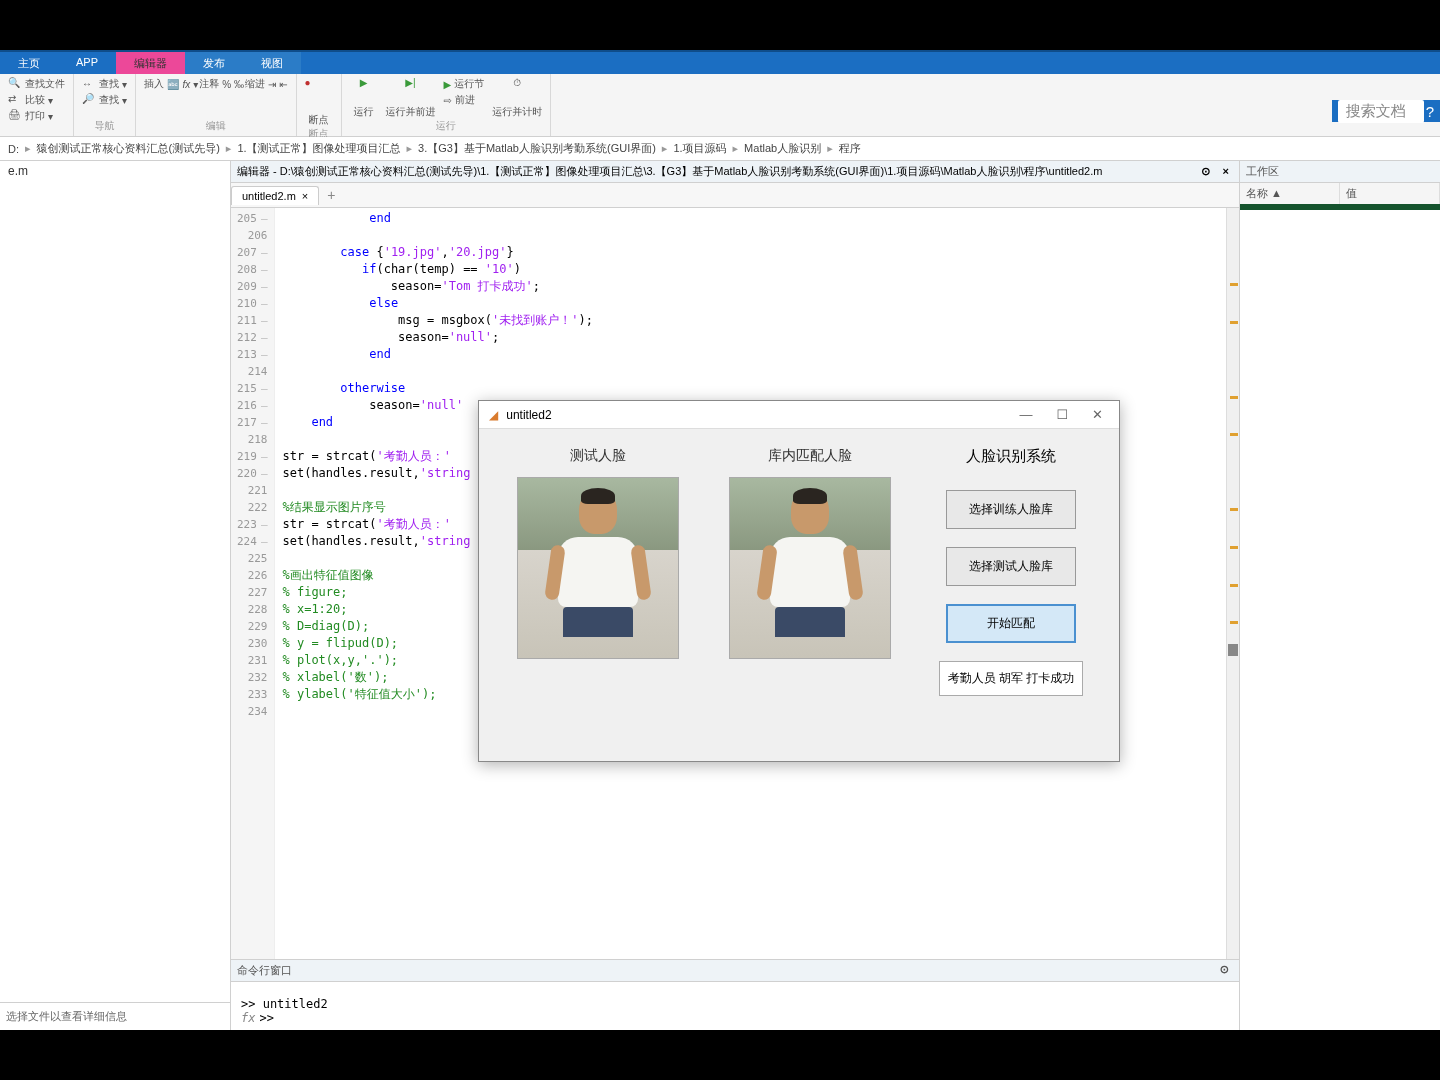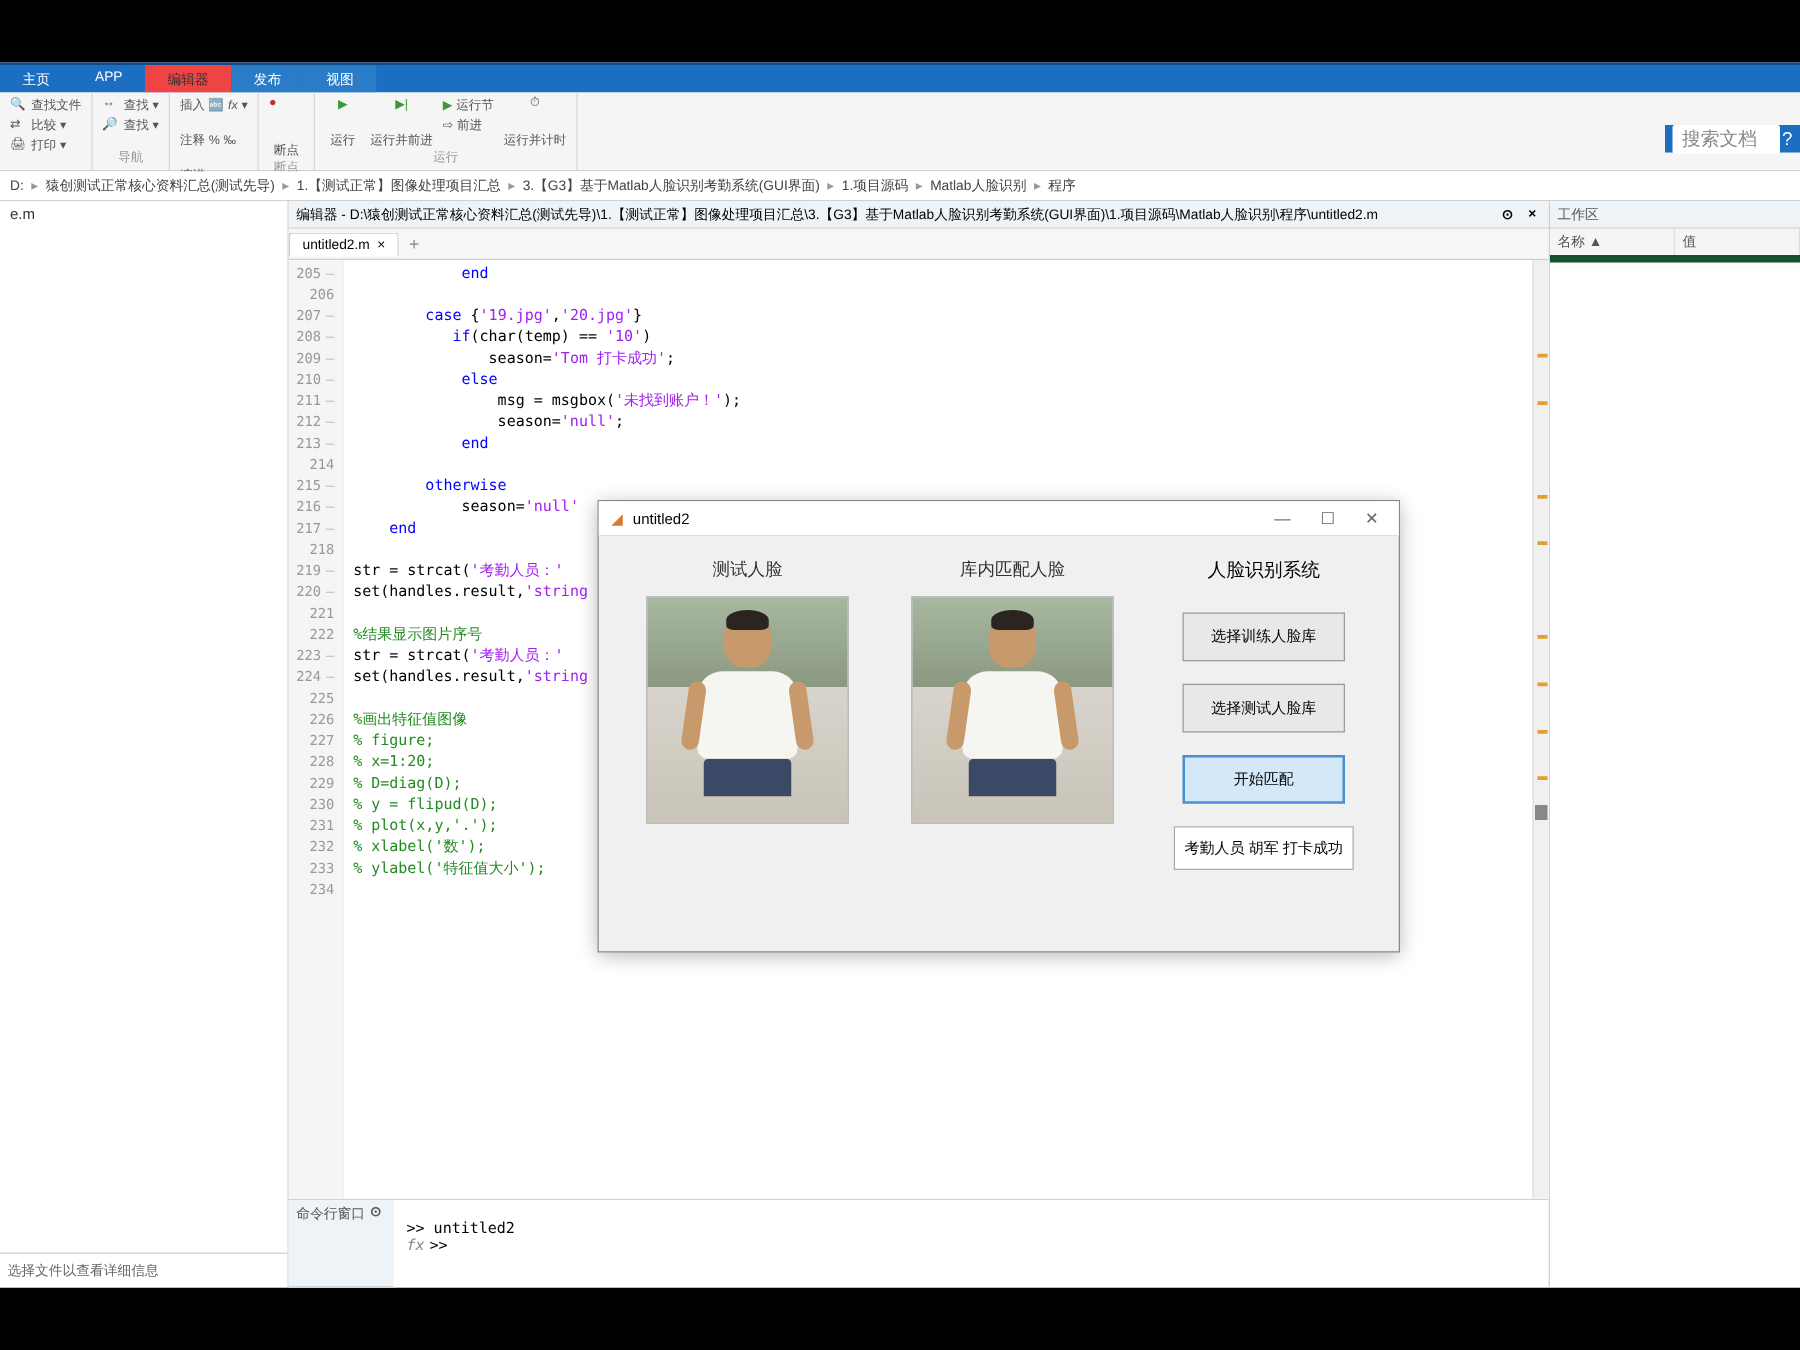--- a/index.html
+++ b/index.html
@@ -1,21 +1,21 @@
 <!DOCTYPE html>
 <html><head>
 <meta charset="utf-8">
 <style>
 body{margin:0;font-family:"Microsoft YaHei",Arial,sans-serif;font-size:12px;background:#000;width:1440px;height:1080px;overflow:hidden}
 .letterbox-top,.letterbox-bottom{background:#000;width:100%;height:50px}
 .app{background:#f0f0f0;height:980px;display:flex;flex-direction:column;position:relative}
 .titlebar{background:#0f4d8a;height:2px}
 .ribbon-tabs{background:#1b6ec2;height:22px;display:flex;color:#fff;font-size:11px}
 .ribbon-tab{padding:4px 18px;cursor:pointer}
-.ribbon-tab.active{background:#ef4444;color:#333}
+.ribbon-tab.active{background:#ec4899;color:#333}
 .ribbon-tab.pub{background:#2b7cc7}
 .ribbon{background:#f5f5f5;border-bottom:1px solid #d0d0d0;height:62px;display:flex;font-size:10px;color:#555}
 .rgroup{border-right:1px solid #d8d8d8;padding:3px 8px;display:flex;flex-direction:column;justify-content:space-between}
 .rgroup-items{display:flex;gap:8px}
 .ritem{display:flex;align-items:center;gap:3px;cursor:pointer}
 .rgroup-label{text-align:center;color:#999;font-size:10px}
 .ricon{width:14px;height:14px;display:inline-block}
 .ricon.big{width:28px;height:28px}
 .breadcrumb{background:#fff;border-bottom:1px solid #d0d0d0;padding:4px 8px;font-size:11px;color:#444;display:flex;gap:6px;align-items:center}
 .bc-sep{color:#999}
@@ -33,21 +33,21 @@
 .code-area{flex:1;background:#fff;display:flex;font-family:Consolas,monospace;font-size:12px;overflow:hidden;position:relative}
 .gutter{background:#f5f5f5;color:#999;text-align:right;padding:2px 6px;border-right:1px solid #eee;font-size:11px;line-height:17px}
 .gut-line{display:flex;gap:4px;justify-content:flex-end}
 .dash{color:#bbb}
 .code{padding:2px 8px;white-space:pre;line-height:17px;flex:1}
 .kw{color:#0000ff}
 .str{color:#a020f0}
 .cmt{color:#228b22}
 .minimap{width:12px;background:#f0f0f0;border-left:1px solid #ddd;position:relative}
 .mm-mark{position:absolute;right:1px;width:8px;height:3px;background:#e0a030}
-.cmdwin{height:70px;background:#fff;border-top:1px solid #d0d0d0;display:flex;flex-direction:row}
+.cmdwin{height:70px;background:#fff;border-top:1px solid #d0d0d0;display:flex;flex-direction:column}
 .cmd-body{padding:15px 10px;font-family:Consolas,monospace;font-size:12px}
 .fx{color:#888;font-style:italic;padding-right:4px}
 .rightpanel{width:200px;background:#fff;border-left:1px solid #d0d0d0}
 .ws-header{display:flex;background:#f5f5f5;border-bottom:6px solid #14532d;font-size:11px;color:#555}
 .ws-col{flex:1;padding:3px 6px;border-right:1px solid #ddd}
 
 .figwin{position:absolute;left:478px;top:350px;width:640px;height:360px;background:#f0f0f0;border:1px solid #888;box-shadow:0 3px 15px rgba(0,0,0,0.3)}
 .fig-title{background:#fff;border-bottom:1px solid #ddd;padding:6px 10px;display:flex;align-items:center;gap:8px;font-size:12px}
 .fig-ctrls{margin-left:auto;display:flex;gap:12px;color:#666;font-size:13px}
 .fig-ctrls span{cursor:pointer;padding:0 6px}
@@ -100,21 +100,21 @@
       </div>
     </div>
     <div class="rgroup">
       <div class="rgroup-items" style="flex-direction:column;gap:2px">
         <div class="ritem"><span class="ricon">↔</span><span>查找</span> ▾</div>
         <div class="ritem"><span class="ricon">🔎</span><span>查找</span> ▾</div>
       </div>
       <div class="rgroup-label">导航</div>
     </div>
     <div class="rgroup">
-      <div class="rgroup-items" style="flex-direction:column;gap:14px">
+      <div class="rgroup-items" style="flex-direction:row;gap:1px">
         <div class="ritem"><span>插入</span> 🔤 <i>fx</i> ▾</div>
         <div class="ritem"><span>注释</span> % ‰</div>
         <div class="ritem"><span>缩进</span> ⇥ ⇤</div>
       </div>
       <div class="rgroup-label">编辑</div>
     </div>
     <div class="rgroup">
       <div class="rgroup-items" style="flex-direction:column;align-items:center">
         <span class="ricon big" style="color:#c03030">●</span>
         <span>断点</span>

